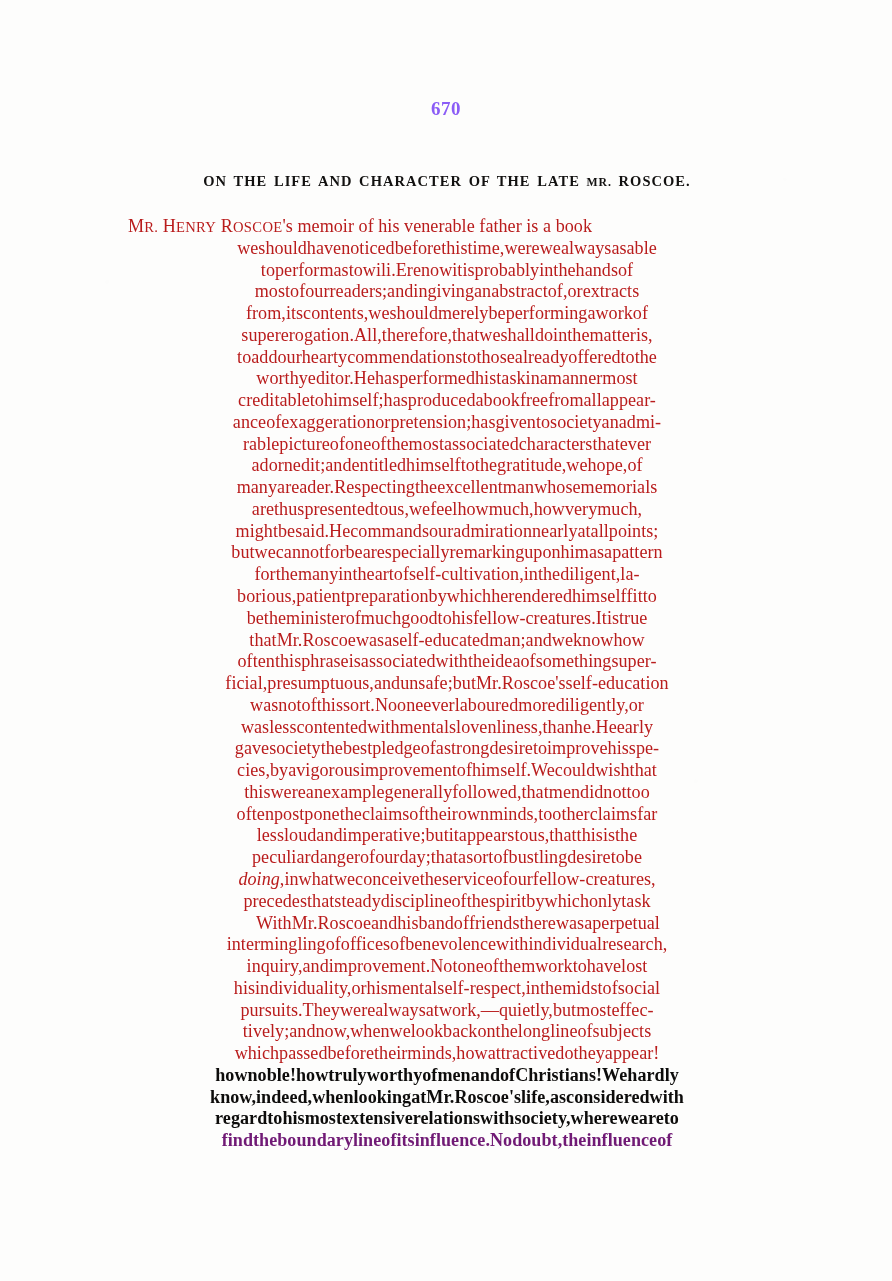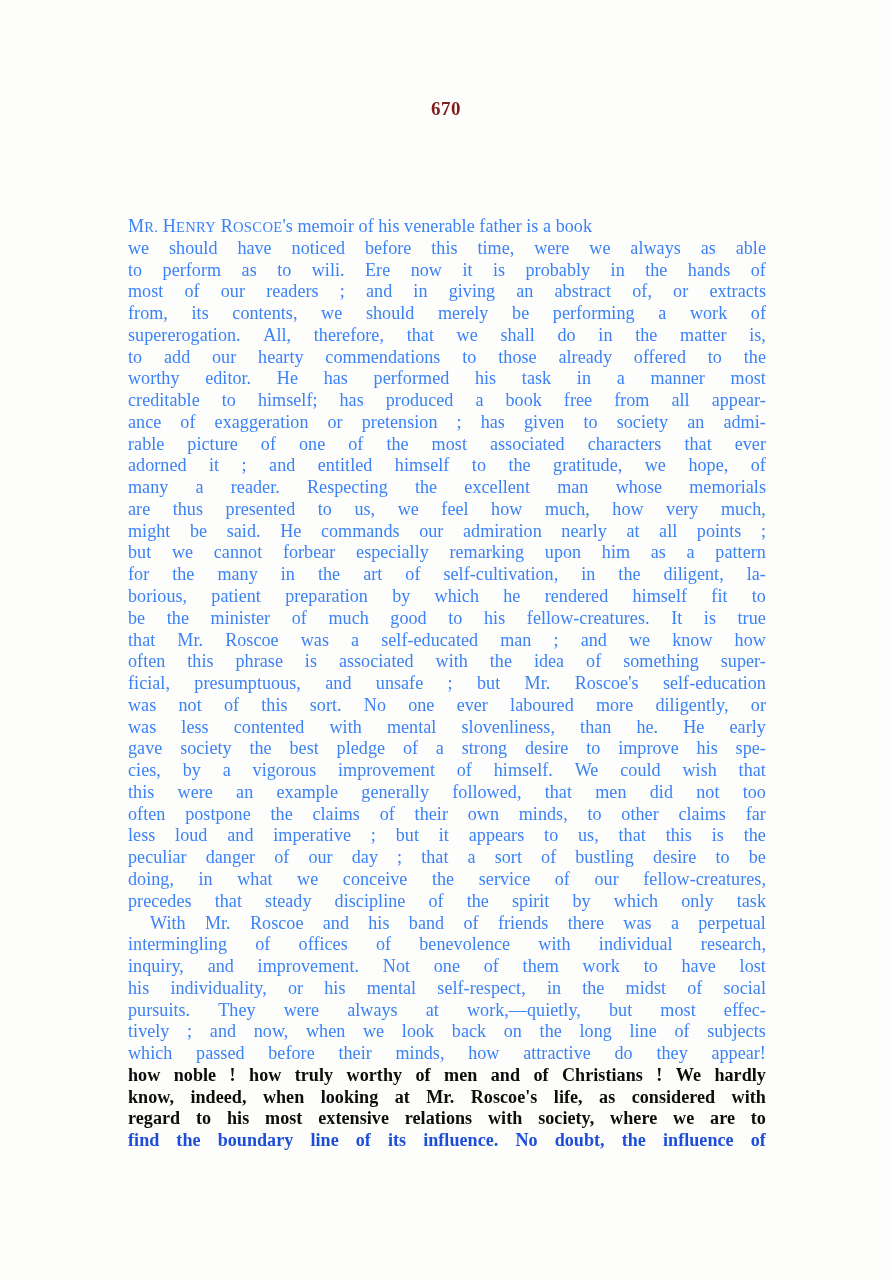--- a/index.html
+++ b/index.html
@@ -23,21 +23,21 @@
   
   #folio {
     position: absolute;
     top: 98px;
     left: 0;
     width: 892px;
     text-align: center;
     font-size: 19px;
     font-weight: bold;
     letter-spacing: 0.5px;
-    color: #7f1d1d;
+    color: #8b5cf6;
   }
 
   
   #article-title {
     position: absolute;
     top: 173px;
     left: 128px;
     width: 638px;
     text-align: center;
     font-size: 14.5px;
@@ -58,29 +58,29 @@
     top: 216px;
     left: 128px;
     width: 638px;
   }
 
   .line {
     display: block;
     height: 21.77px;
     line-height: 21.77px;
     font-size: 18.1px;
-    color: #3b82f6;
+    color: #b91c1c;
     white-space: nowrap;
     letter-spacing: 0.04px;
   }
 
   
   .line.just {
     display: flex;
-    justify-content: space-between;
+    justify-content: center;
     white-space: normal;
   }
   .line.just > span.w {
     display: inline-block;
     white-space: pre;
   }
 
   
   .line.flush {
     display: block;
@@ -97,25 +97,25 @@
 
   
   .sc {
     font-size: 14.6px;
     letter-spacing: 0.35px;
   }
   .capinit {
     font-size: 18.1px;
   }
 
-  .ital { }
+  .ital { font-style: italic; }
 
   
   .ink-1 { color: #0d0c0b; font-weight: 600; }
-  .ink-2 { color: #1d4ed8; font-weight: 700; }
+  .ink-2 { color: #701a75; font-weight: 700; }
 
   
   #grain {
     position: absolute;
     inset: 0;
     pointer-events: none;
     opacity: 0.5;
     background:
       radial-gradient(circle at 12% 22%, rgba(0,0,0,0.012) 0 2px, transparent 2px),
       radial-gradient(circle at 78% 61%, rgba(0,0,0,0.012) 0 2px, transparent 2px),
@@ -123,20 +123,23 @@
       radial-gradient(circle at 88% 14%, rgba(0,0,0,0.010) 0 1.5px, transparent 2px);
   }
 </style>
 </head>
 <body>
 
 <div id="page">
 
   <div id="folio">670</div>
 
+  <div id="article-title">
+    <span>ON THE LIFE AND CHARACTER OF THE LATE </span><span class="sc">MR.</span><span> ROSCOE.</span>
+  </div>
 
   <div id="body-text">
       <div>
         <div class="line flush"><span class="capinit">M</span><span class="sc">R.</span> <span class="capinit">H</span><span class="sc">ENRY</span> <span class="capinit">R</span><span class="sc">OSCOE</span>'s memoir of his venerable father is a book</div>
         <div class="line just">
           <span class="w">we</span>
           <span class="w">should</span>
           <span class="w">have</span>
           <span class="w">noticed</span>
           <span class="w">before</span>

